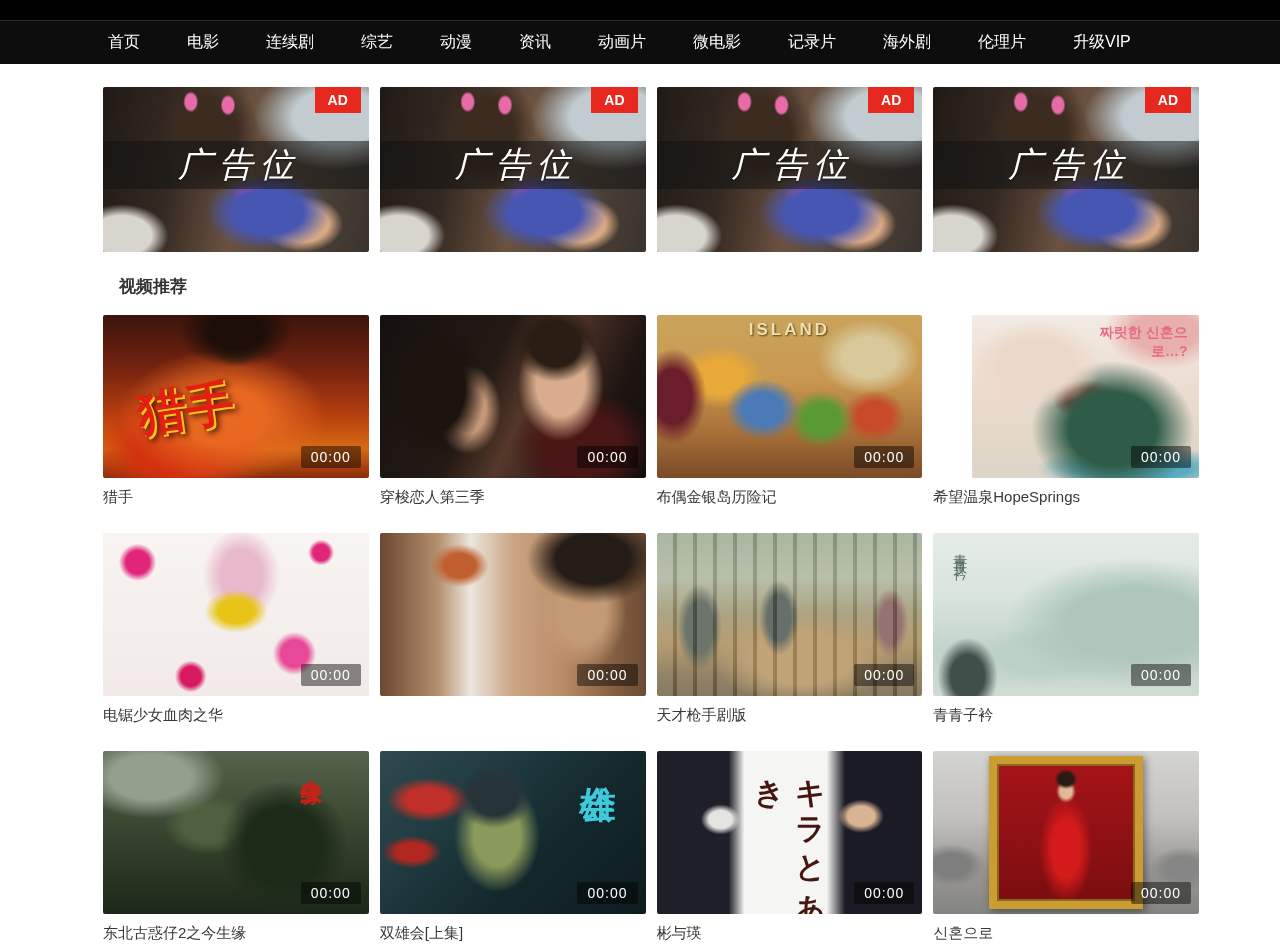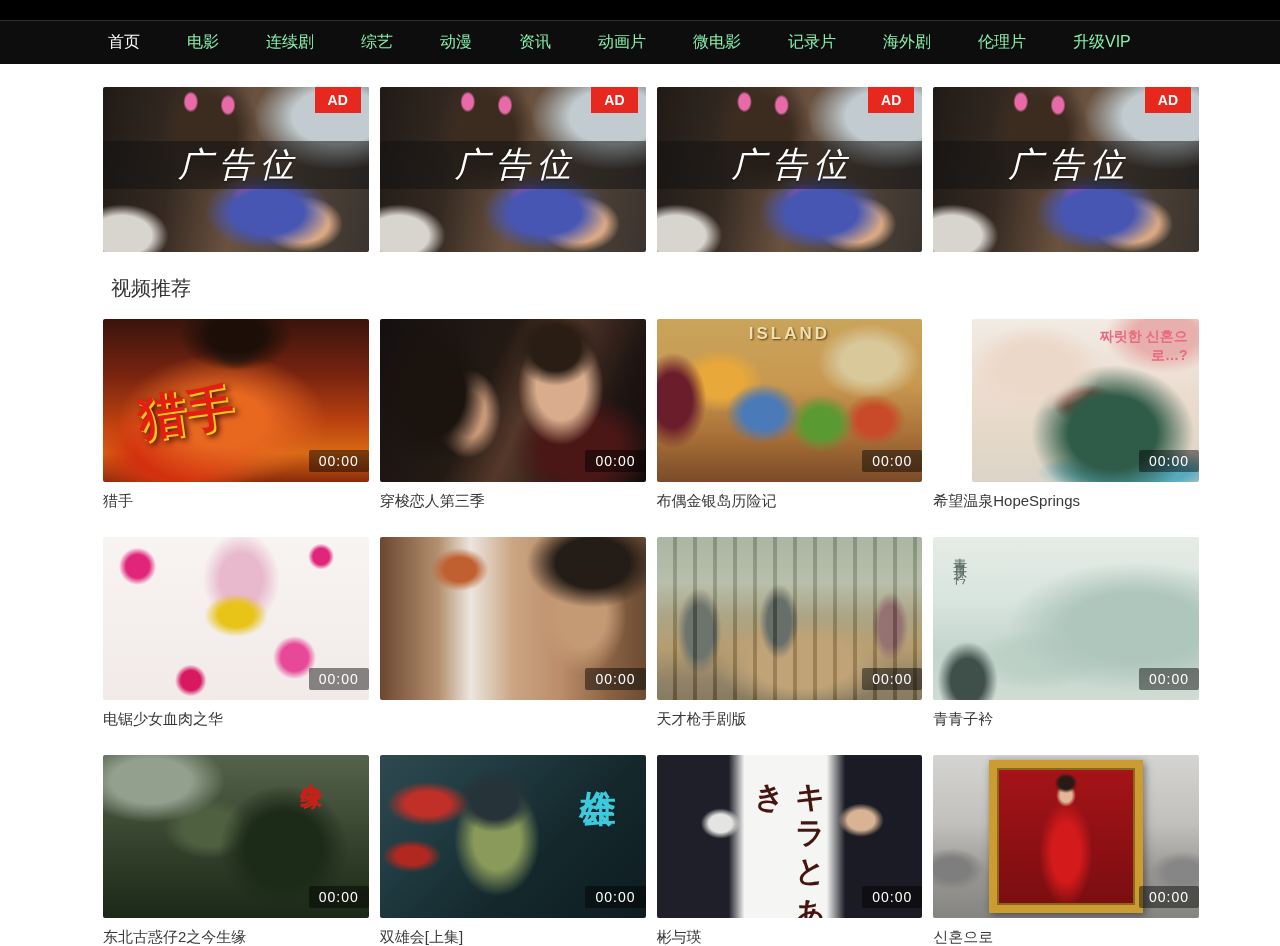--- a/index.html
+++ b/index.html
@@ -5,21 +5,21 @@
   * { margin:0; padding:0; box-sizing:border-box; }
   body {
     width:1280px; height:946px; overflow:hidden;
     background:#ffffff;
     font-family:"Liberation Sans","DejaVu Sans",sans-serif;
   }
   
   .top-strip { height:20px; background:#000; }
   nav.main-nav { height:44px; background:#0d0d0d; border-top:1px solid #2e2e2e; }
   .nav-list { list-style:none; display:flex; align-items:center; gap:47px; height:100%; padding-left:108px; }
-  .nav-item { color:#86efac; font-size:16px; cursor:pointer; white-space:nowrap; }
+  .nav-item { color:#ffffff; font-size:16px; cursor:pointer; white-space:nowrap; }
   .nav-item.active { color:#ffffff;text-align:center; }
 
   
   .content { width:1096px; margin-left:103px; }
 
   
   .ad-grid { display:grid; grid-template-columns:repeat(4,1fr); gap:11px; margin-top:23px; }
   .ad-banner { position:relative; display:block; height:165px; overflow:hidden; border-radius:2px; text-decoration:none; }
   .ad-photo { position:absolute; inset:0;
     background:
@@ -35,27 +35,27 @@
       linear-gradient(100deg, #201a16 0%, #352a22 28%, #6b5240 52%, #514438 74%, #3a332e 100%);
   }
   .ad-band { position:absolute; left:0; right:0; top:33%; height:29%;
     background:rgba(18,18,18,0.52); display:flex; align-items:center; justify-content:center; }
   .ad-band-text { color:#fff; font-size:34px; letter-spacing:7px; text-indent:7px; font-weight:500;
     text-shadow:0 1px 2px rgba(0,0,0,.5);font-style:italic; }
   .ad-badge { position:absolute; top:0; right:8px; background:#e7281f; color:#fff;
     font-size:14px; font-weight:bold; padding:4px 13px; line-height:18px; }
 
   
-  .section-title { margin:23px 0 17px 8px; font-size:20px; font-weight:400; color:#333; }
+  .section-title { margin:23px 0 17px 16px; font-size:17px; font-weight:700; color:#333; }
 
   
   .video-grid { display:grid; grid-template-columns:repeat(4,1fr); column-gap:11px; row-gap:26px; padding-bottom:6px; }
   .video-card { display:block; text-decoration:none; cursor:pointer; }
   .thumb { position:relative; height:163px; border-radius:2px; overflow:hidden; background:#ddd; }
-  .duration { position:absolute; right:0; bottom:10px; background:rgba(0,0,0,0.45);
+  .duration { position:absolute; right:8px; bottom:10px; background:rgba(0,0,0,0.45);
     color:#fff; font-size:14px; padding:3px 10px; border-radius:2px; letter-spacing:1px; }
   .vtitle { margin-top:9px; font-size:15px; color:#383838; line-height:20px;
     white-space:nowrap; overflow:hidden; text-overflow:ellipsis; }
 
   .art { position:absolute; z-index:2; pointer-events:none; }
   .art-1 { left:13%; top:38%; font-size:48px; font-weight:bold; color:#e41e10;
     text-shadow:2px 2px 0 #f7c71f, 4px 4px 6px #3a0800; transform:rotate(-8deg); }
   .art-3 { top:3%; left:50%; transform:translateX(-50%); color:#efe0b0; font-size:17px;
     font-weight:bold; letter-spacing:3px; text-shadow:1px 1px 2px #5a3a10; }
   .art-4 { top:5%; right:5%; color:#e86a84; font-size:14px; font-weight:bold; text-align:right;

